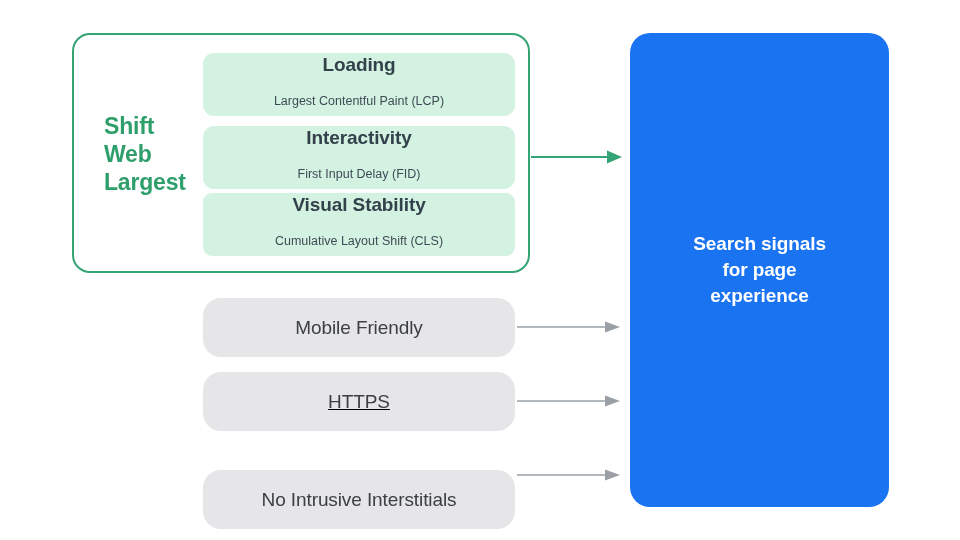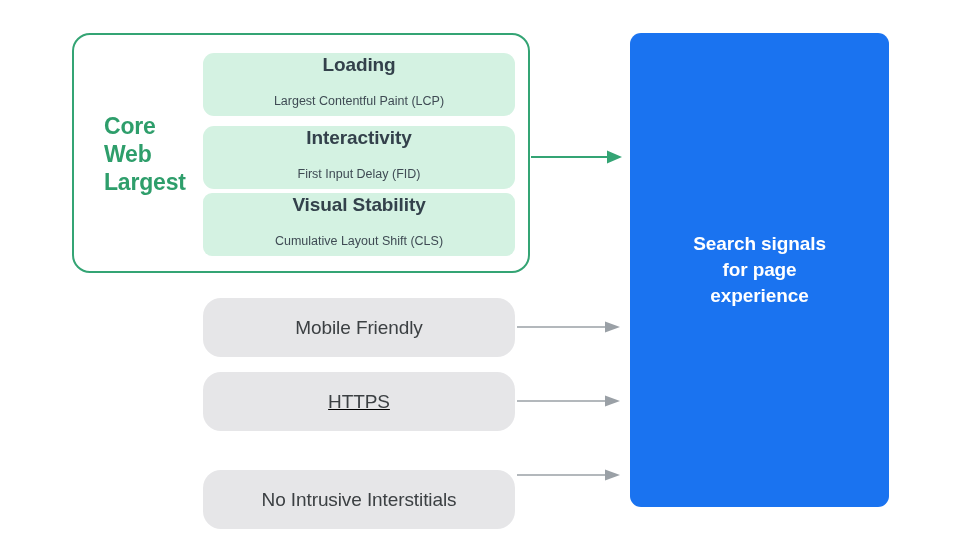--- a/index.html
+++ b/index.html
@@ -106,21 +106,21 @@
   }
 
   
   .blue-box {
     position: absolute;
     left: 630px;
     top: 33px;
     width: 259px;   
     height: 474px;  
     background: #1A73F0;
-    border-radius: 11px;
+    border-radius: 20px;
     display: flex;
     align-items: center;
     justify-content: center;
   }
   .blue-text {
     color: #ffffff;
     font-size: 19px;
     font-weight: bold;
     line-height: 26px;
     text-align: center;
@@ -138,21 +138,21 @@
   }
 </style>
 </head>
 <body>
 
 <div id="canvas">
 
   <div class="cwv-container"></div>
 
   <div class="cwv-label">
-    <span>Core</span>
+    <span>Shift</span>
     <span>Web</span>
     <span>Largest</span>
   </div>
 
   <div class="pill pill-1">
     <div class="pill-title">Loading</div>
     <div class="pill-sub">Largest Contentful Paint (LCP)</div>
   </div>
 
   <div class="pill pill-2">

